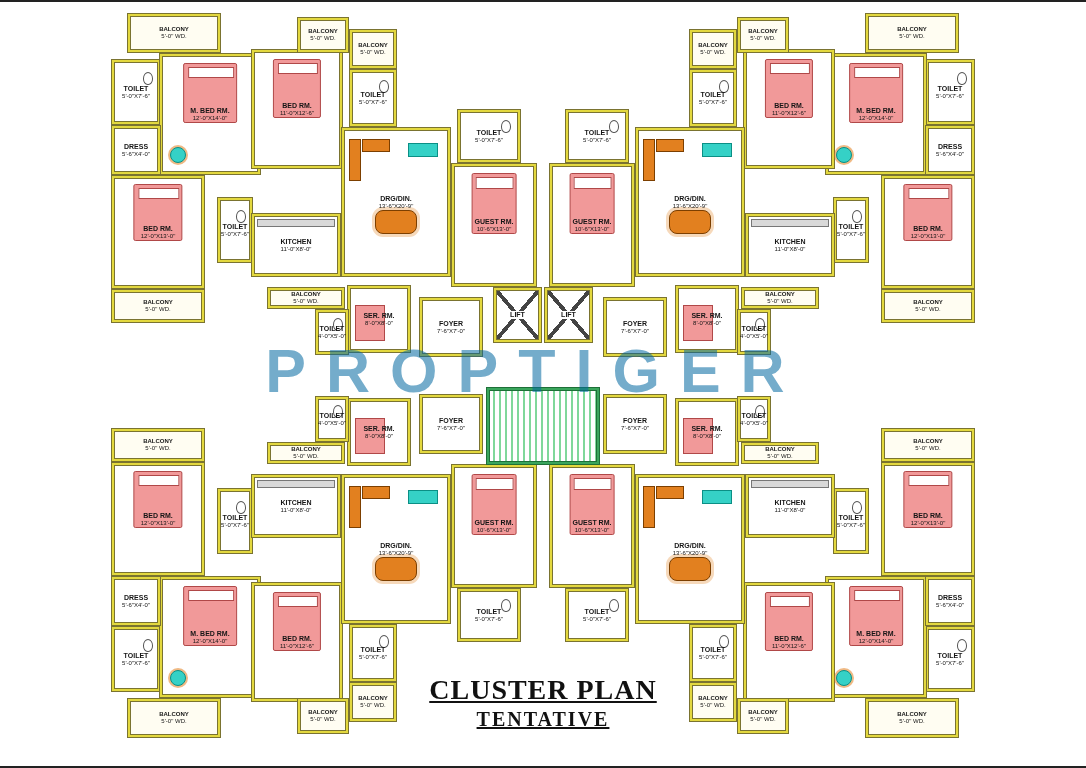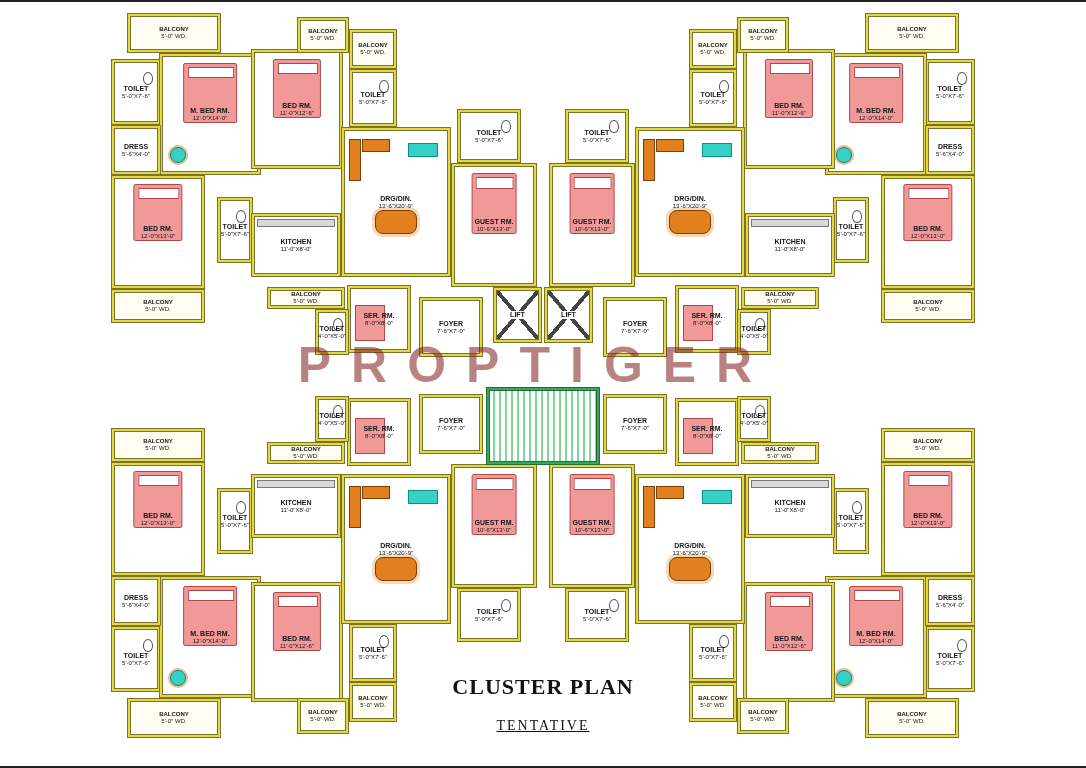--- a/index.html
+++ b/index.html
@@ -39,27 +39,27 @@
          background:#e2801f;border:1px solid #7c3f00;}
   .f-sofa::after{content:"";position:absolute;left:12px;top:-1px;width:26px;height:11px;
          background:#e2801f;border:1px solid #7c3f00;}
   .f-rug{position:absolute;z-index:1;right:10%;top:9%;width:30px;height:14px;
          background:#35d1c6;border:1px solid #0b8f85;}
   .f-dresscircle{position:absolute;z-index:1;left:8%;bottom:8%;width:16px;height:16px;
          border-radius:50%;background:#35d1c6;border:1px solid #0b8f85;
          box-shadow:0 0 0 2px rgba(226,128,31,.55);}
   
   #watermark{position:absolute;left:0;right:16px;top:334px;text-align:center;z-index:50;
-         font-family:"Liberation Sans",sans-serif;font-size:50px;font-weight:bold;
-         letter-spacing:20px;color:#7f1d1d;opacity:.55;pointer-events:none;}
+         font-family:"Liberation Sans",sans-serif;font-size:61px;font-weight:bold;
+         letter-spacing:20px;color:#0369a1;opacity:.55;pointer-events:none;}
   #title-block{position:absolute;left:50%;transform:translateX(-50%);top:672px;z-index:60;
          text-align:center;font-family:"Liberation Serif",serif;color:#111;white-space:nowrap;}
-  #title-block .t1{font-size:22px;font-weight:bold;letter-spacing:1px;}
+  #title-block .t1{font-size:28px;font-weight:bold;text-decoration:underline;letter-spacing:1px;}
   #title-block .t2{font-size:22px;font-weight:bold;text-decoration:underline;letter-spacing:1px;margin-top:2px;}
-  #title-block .t3{font-size:14px;font-weight:normal;text-decoration:underline;letter-spacing:2px;margin-top:18px;}
+  #title-block .t3{font-size:20px;font-weight:bold;text-decoration:underline;letter-spacing:2px;margin-top:2px;}
 </style>
 </head>
 <body>
 
 <div id="plan">
   <div id="watermark">PROPTIGER</div>
   <div id="title-block">
     <div class="t1">CLUSTER PLAN</div>
     <div class="t3">TENTATIVE</div>
   </div>

